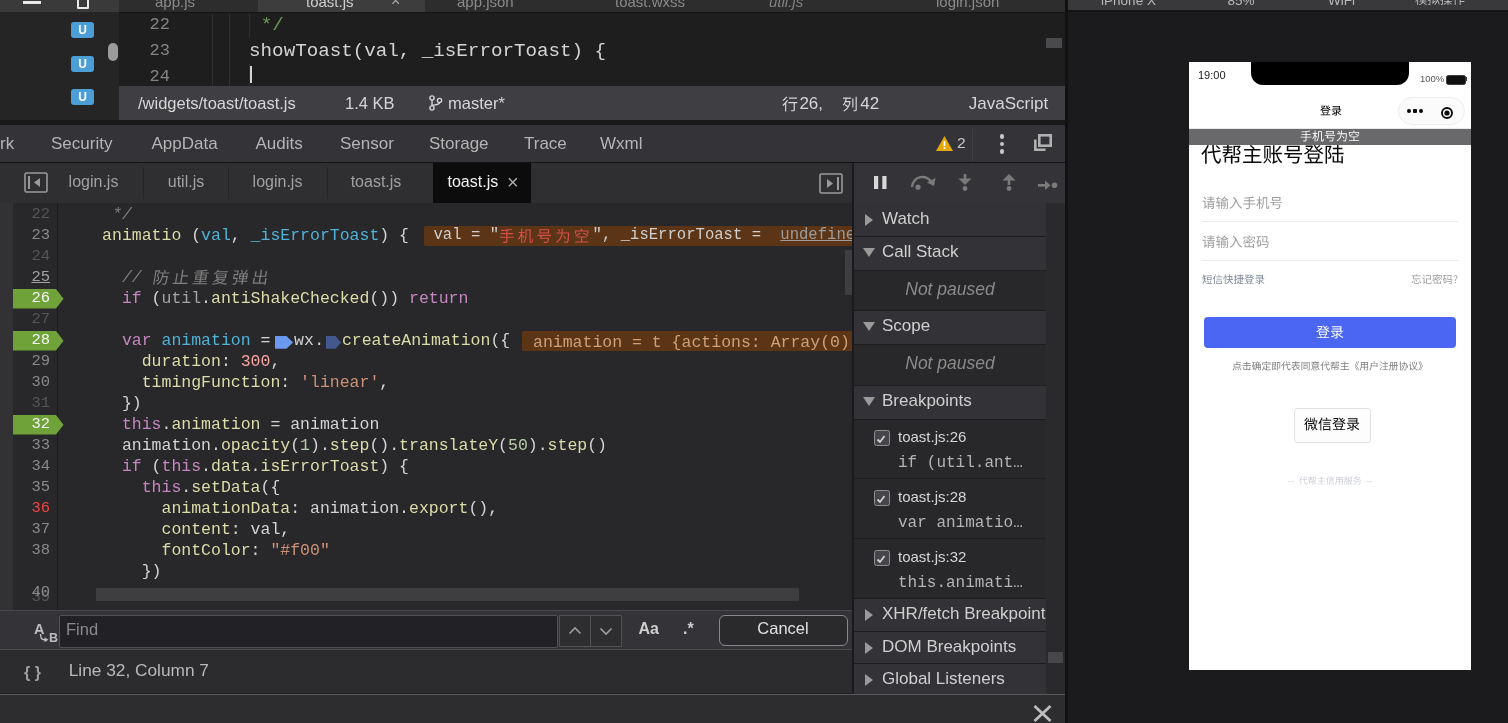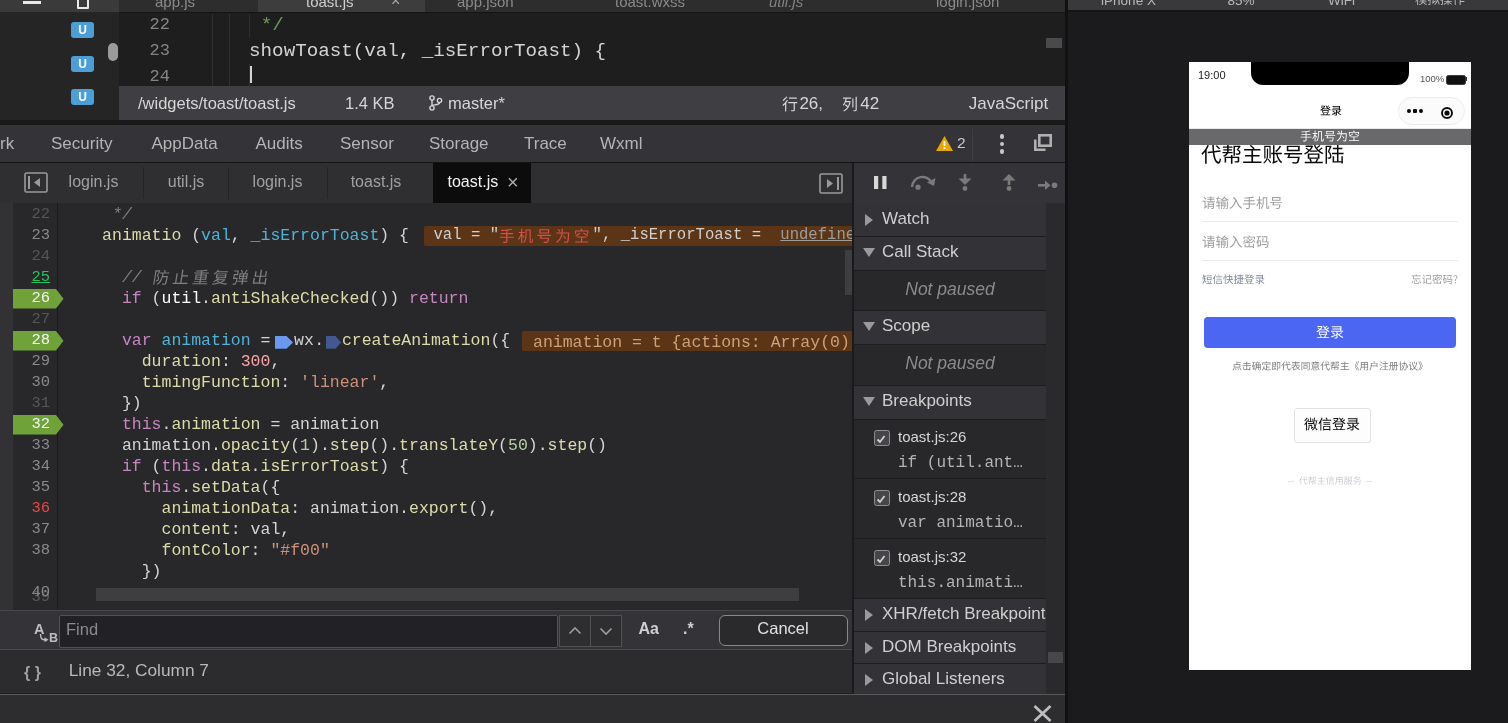--- a/index.html
+++ b/index.html
@@ -171,21 +171,21 @@
         <rect x="1" y="1" width="22" height="19" rx="1.5" fill="none" stroke="#9a9a9a" stroke-width="1.6"></rect>
         <rect x="18" y="4" width="2" height="13" fill="#9a9a9a"></rect>
         <path d="M8 6 L14 10.5 L8 15 Z" fill="#9a9a9a"></path>
       </svg></div>
 <div class="a" style="left:0px;top:203px;width:854px;height:407px;background:#28282a"></div>
 <div class="a" style="left:0px;top:203px;width:13px;height:407px;background:#323234"></div>
 <div class="a" style="left:56.5px;top:203px;width:1.5px;height:407px;background:#1b1b1d"></div>
 <div class="a" style="right:1458px;top:205.4px;font:400 15.5px 'Liberation Mono',monospace;color:#56565a;white-space:pre;">22</div>
 <div class="a" style="right:1458px;top:226.4px;font:400 15.5px 'Liberation Mono',monospace;color:#8a8a8c;white-space:pre;">23</div>
 <div class="a" style="right:1458px;top:247.4px;font:400 15.5px 'Liberation Mono',monospace;color:#56565a;white-space:pre;">24</div>
-<div class="a" style="right:1458px;top:268.4px;font:400 15.5px 'Liberation Mono',monospace;color:#22c55e;white-space:pre;text-decoration:underline;">25</div>
+<div class="a" style="right:1458px;top:268.4px;font:400 15.5px 'Liberation Mono',monospace;color:#a3a3a3;white-space:pre;text-decoration:underline;">25</div>
 <div class="a" style="left:13px;top:289.2px"><svg width="51" height="19.5" viewBox="0 0 51 19.5">
         <path d="M0 0 L43 0 L50.5 9.75 L43 19.5 L0 19.5 Z" fill="#6fa33a"></path>
       </svg></div>
 <div class="a" style="right:1458px;top:289.4px;font:400 15.5px 'Liberation Mono',monospace;color:#f5f5f5;white-space:pre;">26</div>
 <div class="a" style="right:1458px;top:310.4px;font:400 15.5px 'Liberation Mono',monospace;color:#56565a;white-space:pre;">27</div>
 <div class="a" style="left:13px;top:331.2px"><svg width="51" height="19.5" viewBox="0 0 51 19.5">
         <path d="M0 0 L43 0 L50.5 9.75 L43 19.5 L0 19.5 Z" fill="#6fa33a"></path>
       </svg></div>
 <div class="a" style="right:1458px;top:331.4px;font:400 15.5px 'Liberation Mono',monospace;color:#f5f5f5;white-space:pre;">28</div>
 <div class="a" style="right:1458px;top:352.4px;font:400 15.5px 'Liberation Mono',monospace;color:#8a8a8c;white-space:pre;">29</div>
@@ -229,21 +229,21 @@
           <use href="#g9632" x="0"></use>
           <use href="#g6B62" x="1200"></use>
           <use href="#g91CD" x="2400"></use>
           <use href="#g590D" x="3600"></use>
           <use href="#g5F39" x="4800"></use>
           <use href="#g51FA" x="6000"></use>
         </g>
       </svg></div>
 <div class="a" style="left:121.9px;top:288.8px;font:400 16.5px 'Liberation Mono',monospace;color:#c586c0;white-space:pre;">if</div>
 <div class="a" style="left:141.7px;top:288.8px;font:400 16.5px 'Liberation Mono',monospace;color:#d4d4d4;white-space:pre;"> (</div>
-<div class="a" style="left:161.5px;top:288.8px;font:400 16.5px 'Liberation Mono',monospace;color:#ffffff;white-space:pre;">util</div>
+<div class="a" style="left:161.5px;top:288.8px;font:400 16.5px 'Liberation Mono',monospace;color:#a3a3a3;white-space:pre;">util</div>
 <div class="a" style="left:201.10000000000002px;top:288.8px;font:400 16.5px 'Liberation Mono',monospace;color:#d4d4d4;white-space:pre;">.</div>
 <div class="a" style="left:211.0px;top:288.8px;font:400 16.5px 'Liberation Mono',monospace;color:#dcdcaa;white-space:pre;">antiShakeChecked</div>
 <div class="a" style="left:369.40000000000003px;top:288.8px;font:400 16.5px 'Liberation Mono',monospace;color:#d4d4d4;white-space:pre;">())</div>
 <div class="a" style="left:409.0px;top:288.8px;font:400 16.5px 'Liberation Mono',monospace;color:#c586c0;white-space:pre;">return</div>
 <div class="a" style="left:121.9px;top:330.8px;font:400 16.5px 'Liberation Mono',monospace;color:#c586c0;white-space:pre;">var</div>
 <div class="a" style="left:161.5px;top:330.8px;font:400 16.5px 'Liberation Mono',monospace;color:#4fb3d8;white-space:pre;">animation</div>
 <div class="a" style="left:250.60000000000002px;top:330.8px;font:400 16.5px 'Liberation Mono',monospace;color:#d4d4d4;white-space:pre;"> = </div>
 <div class="a" style="left:275px;top:334.6px"><svg width="18" height="12.8" viewBox="0 0 18 12.8">
         <path d="M0 0 L11.5 0 L18 6.4 L11.5 12.8 L0 12.8 Z" fill="#6b99f0"></path>
       </svg></div>

